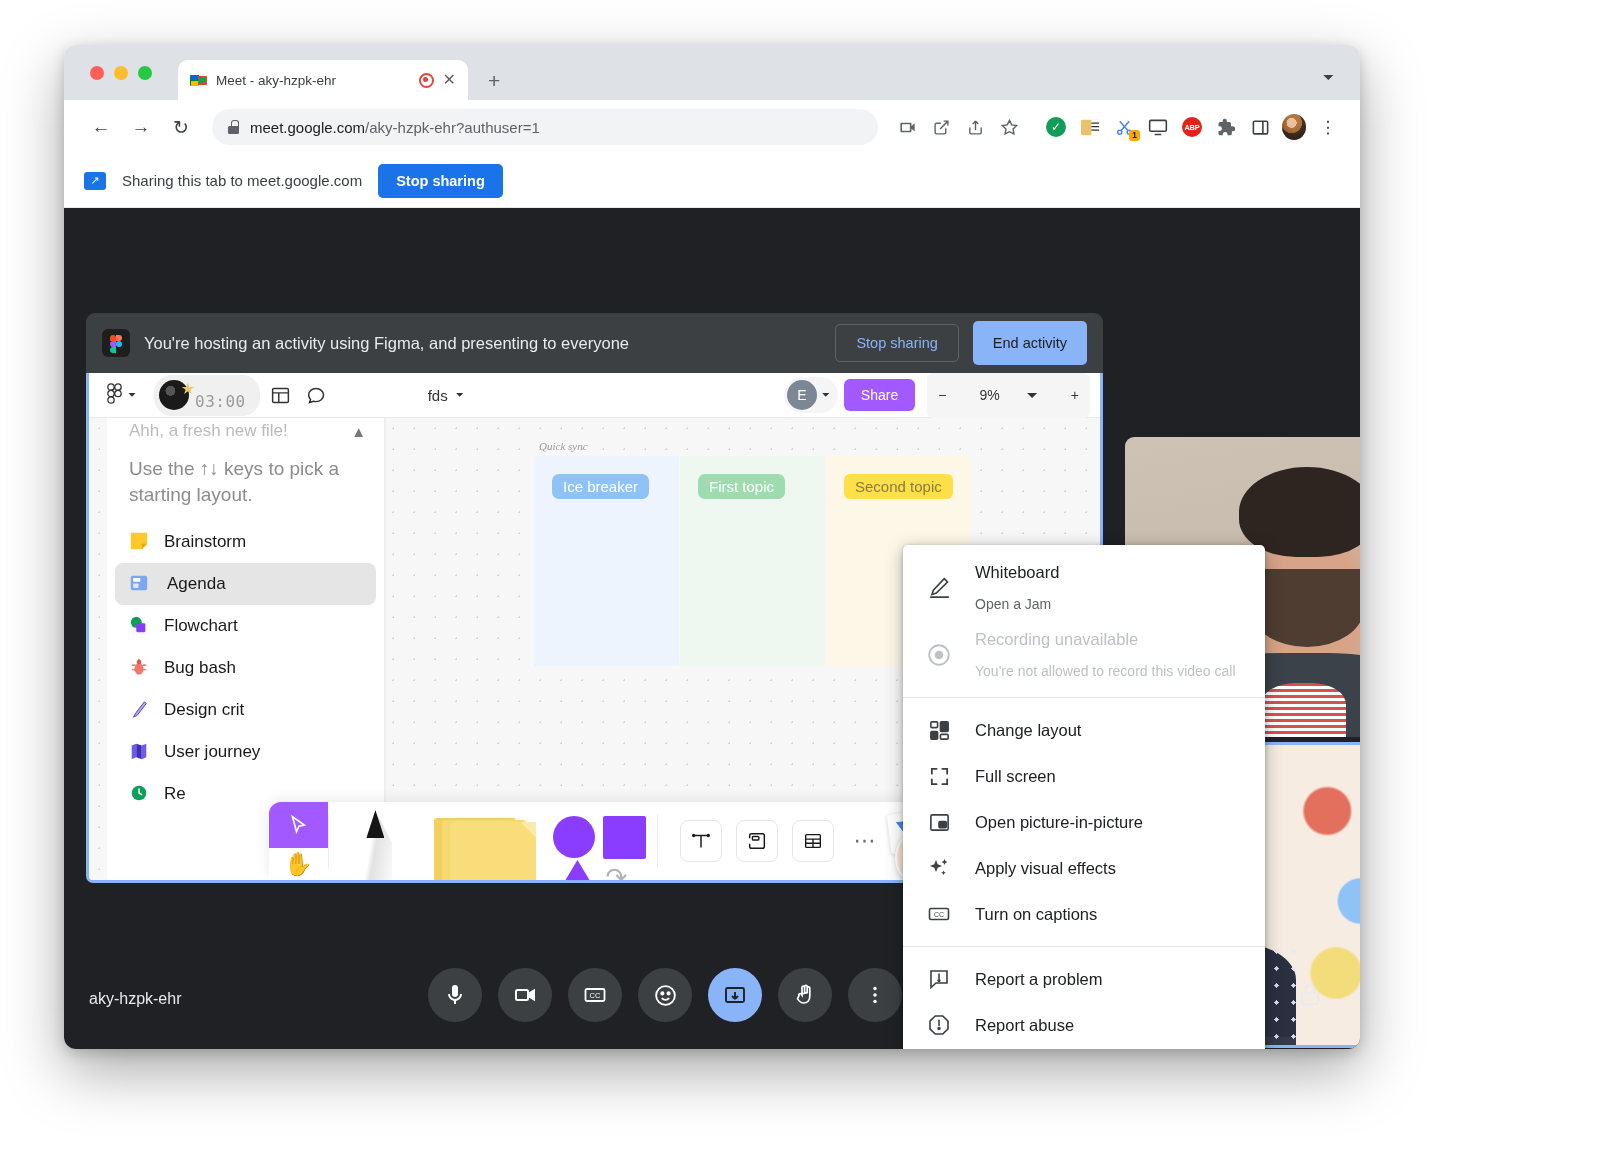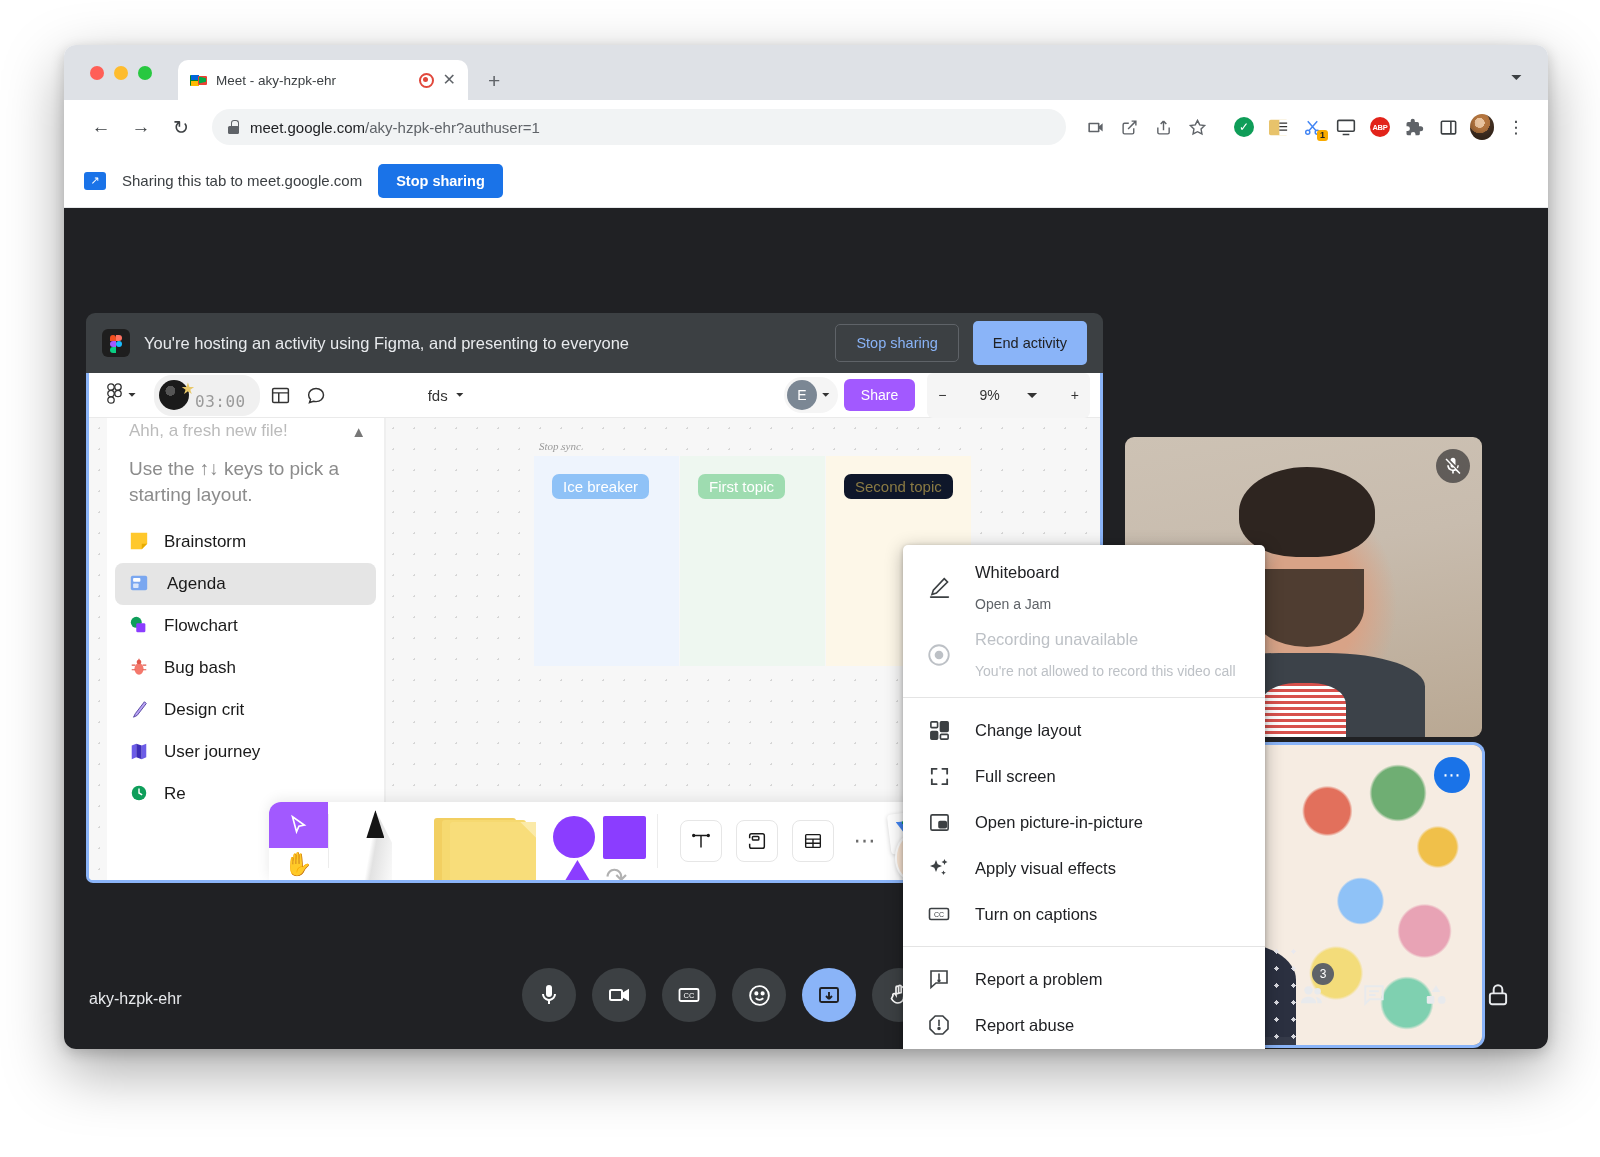--- a/index.html
+++ b/index.html
@@ -7,21 +7,21 @@
     width: 1600px; height: 1157px;
     background: #ffffff;
     font-family: "Liberation Sans", sans-serif;
     overflow: hidden;
   }
   #root { position: relative; width: 1600px; height: 1157px; background:#fff; }
 
   
   .browser-window {
     position: absolute; left: 64px; top: 45px;
-    width: 1484px; height: 1004px;
+    width: 1296px; height: 1004px;
     background: #ffffff;
     border-radius: 12px;
     overflow: hidden;
     box-shadow: 0 22px 60px rgba(0,0,0,.34), 0 4px 14px rgba(0,0,0,.18);
   }
 
   
   .tabstrip {
     position: relative; height: 55px; background: #dee1e6;
     display:flex; align-items:flex-end; padding-left: 14px;
@@ -155,21 +155,21 @@
   .li-ico { width:22px;height:22px;flex:0 0 auto;position:relative; }
   .li-label { font-size:17px; color:#1a1a1a; }
 
   .quick-sync { position:absolute; left:450px; top:22px; font-size:11px; color:#9a9a9a;
     font-family:"Liberation Serif", serif; font-style:italic; }
   .col { position:absolute; top:38px; width:145px; height:210px; }
   .col .chip { position:absolute; left:18px; top:18px; padding:4px 11px; border-radius:7px;
     font-size:15px; white-space:nowrap; }
   .col-1 { left:445px; background:#eef4fd; } .col-1 .chip { background:#8fc2f7; color:#fff; }
   .col-2 { left:591px; background:#eef7f0; } .col-2 .chip { background:#9edcb0; color:#fff; }
-  .col-3 { left:737px; background:#fdf7e8; } .col-3 .chip { background:#0f172a; color:#8a7a43; }
+  .col-3 { left:737px; background:#fdf7e8; } .col-3 .chip { background:#fde047; color:#8a7a43;border-radius:6px; }
 
   
   .fig-toolbar { position:absolute; left:180px; bottom:0; height:78px; width:715px;
     background:#fff; border-radius:12px 12px 0 0; box-shadow:0 -2px 14px rgba(0,0,0,.09);
     display:flex; align-items:stretch; }
   .tb-pointer { width:60px; position:relative; border-radius:12px 0 0 0; overflow:hidden; }
   .tb-pointer .top { position:absolute;left:0;top:0;right:0;height:46px;background:#a259ff;
     display:flex;align-items:center;justify-content:center; }
   .tb-pointer .bot { position:absolute;left:0;top:46px;right:0;bottom:0;background:#fff;
     display:flex;align-items:center;justify-content:center;font-size:23px; }
@@ -552,21 +552,21 @@
                     <svg width="20" height="20" viewBox="0 0 22 22">
                         <circle cx="11" cy="11" r="8" fill="#0e9e5a"></circle>
                         <path d="M11 6v5l3.5 2" stroke="#fff" stroke-width="1.6" fill="none"></path>
                       </svg>
                   </span>
                   <span class="li-label">Re</span>
                 </div>
               </div>
             </div>
 
-            <div class="quick-sync">Stop sync</div>
+            <div class="quick-sync">Quick sync</div>
 
             <div class="col col-1">
               <span class="chip">Ice breaker</span>
             </div>
             <div class="col col-2">
               <span class="chip">First topic</span>
             </div>
             <div class="col col-3">
               <span class="chip">Second topic</span>
             </div>

